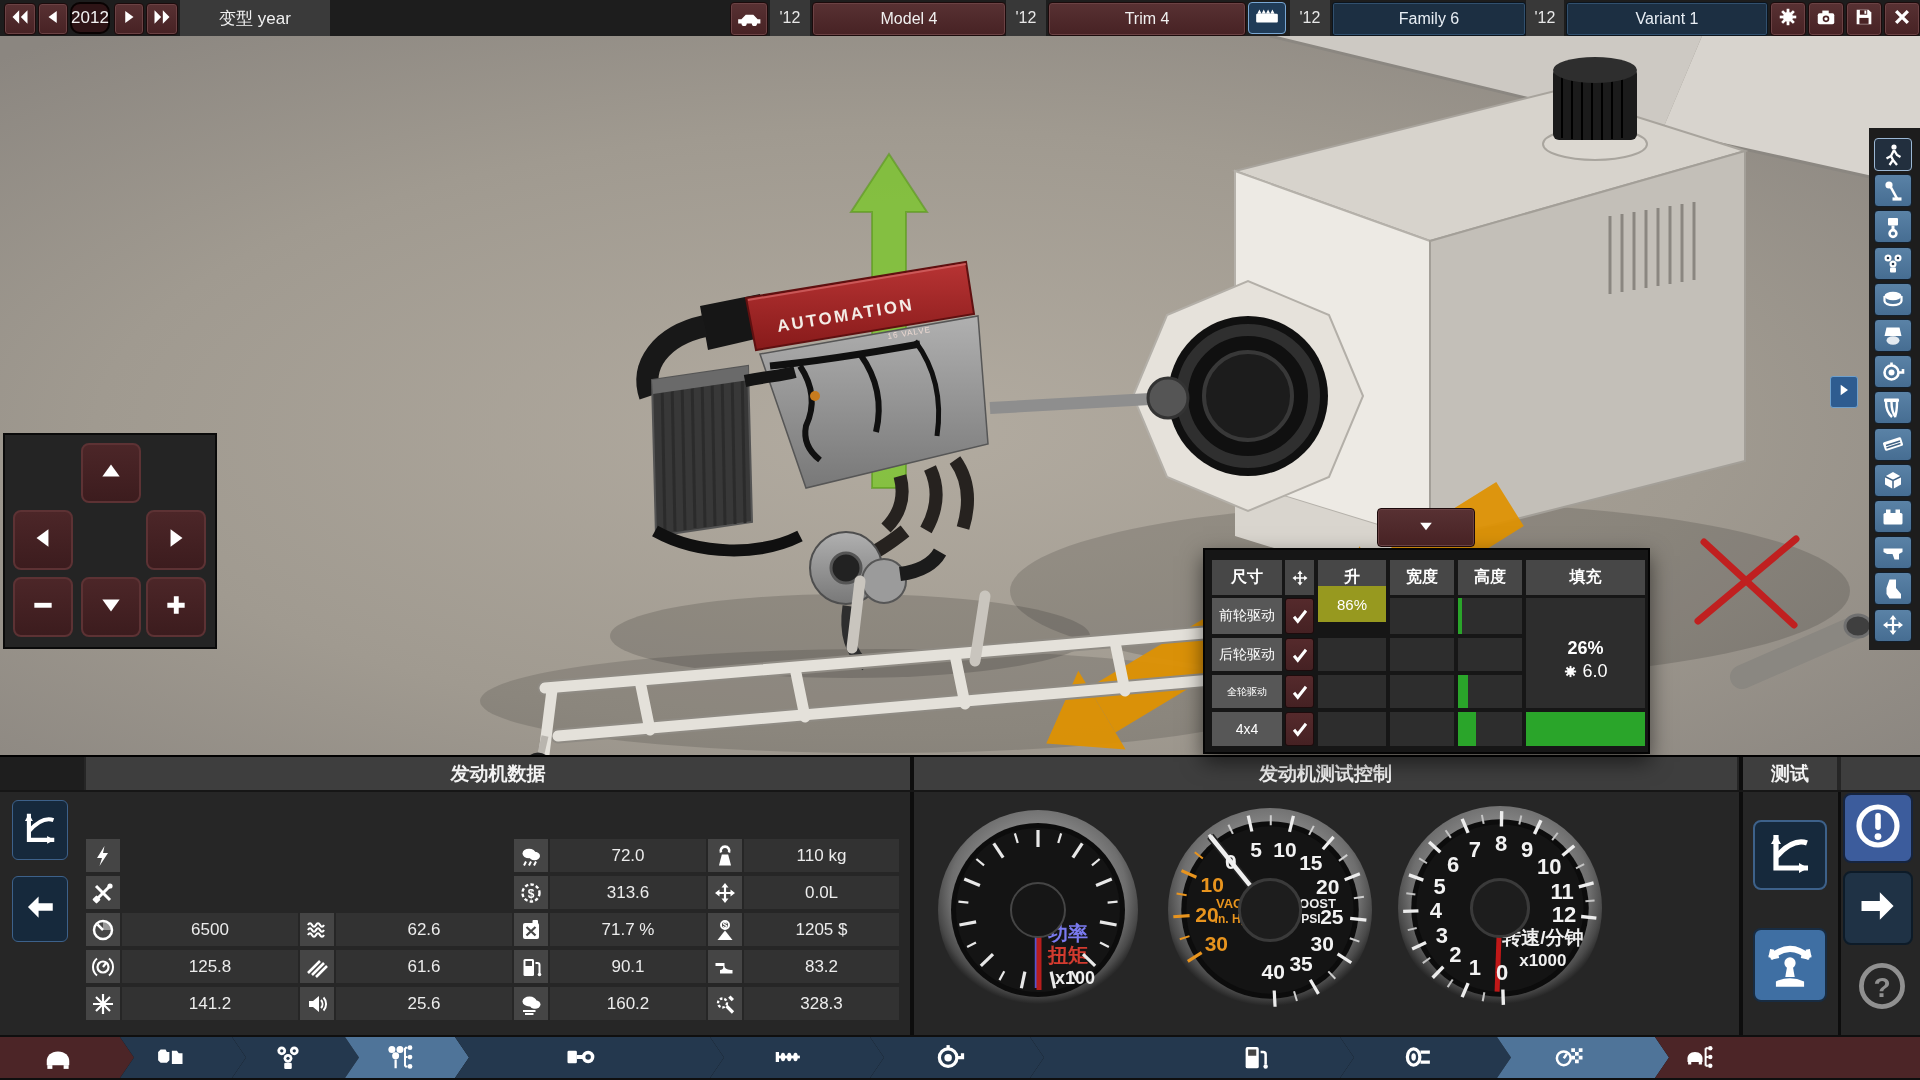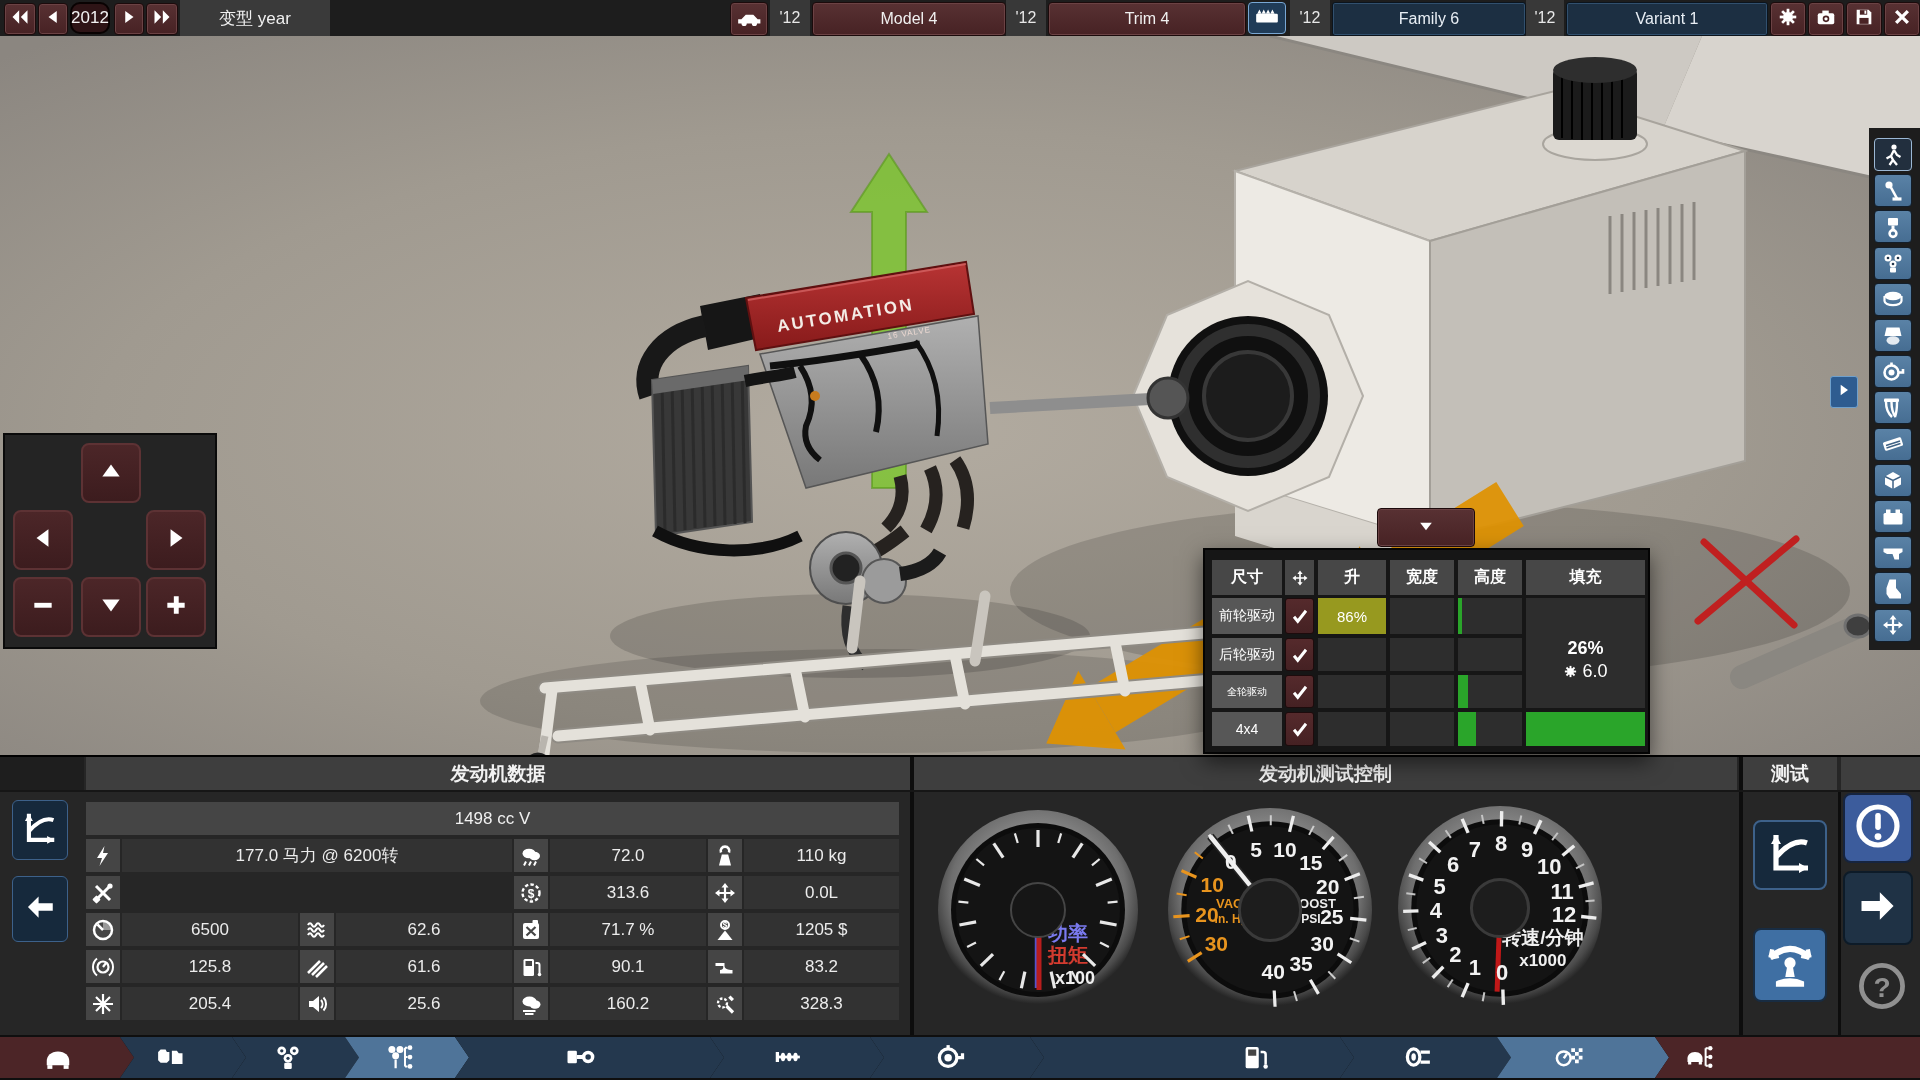--- a/index.html
+++ b/index.html
@@ -450,21 +450,21 @@
       <div class="pcell hd" style="left: 113px; top: 10px; width: 68px; height: 35px;">升</div>
       <div class="pcell hd" style="left: 185px; top: 10px; width: 64px; height: 35px;">宽度</div>
       <div class="pcell hd" style="left: 253px; top: 10px; width: 64px; height: 35px;">高度</div>
       <div class="pcell hd" style="left: 321px; top: 10px; width: 119px; height: 35px;">填充</div>
       <div class="pcell lbl" style="left: 7px; top: 48px; width: 70px; height: 36px; font-size: 14px;">前轮驱动</div>
       <div class="pcell chk" style="left: 80px; top: 48px; width: 29px; height: 36px;">
         <svg width="18" height="18" viewBox="0 0 24 24" fill="#fff" xmlns="http://www.w3.org/2000/svg">
           <path d="M4 13l5 6L20 5" stroke="#fff" stroke-width="4" fill="none"></path>
         </svg>
       </div>
-      <div class="pcell val olive" style="left: 113px; top: 48px; width: 68px; height: 36px;">86%</div>
+      <div class="pcell val olive" style="left: 113px; top: 36px; width: 68px; height: 36px;">86%</div>
       <div class="pcell val" style="left: 185px; top: 48px; width: 64px; height: 36px;"></div>
       <div class="pcell val" style="left: 253px; top: 48px; width: 64px; height: 36px;"></div>
       <div class="greenbar" style="left: 253px; top: 48px; width: 4px; height: 36px;"></div>
       <div class="pcell lbl" style="left: 7px; top: 88px; width: 70px; height: 33px; font-size: 14px;">后轮驱动</div>
       <div class="pcell chk" style="left: 80px; top: 88px; width: 29px; height: 33px;">
         <svg width="18" height="18" viewBox="0 0 24 24" fill="#fff" xmlns="http://www.w3.org/2000/svg">
           <path d="M4 13l5 6L20 5" stroke="#fff" stroke-width="4" fill="none"></path>
         </svg>
       </div>
       <div class="pcell val" style="left: 113px; top: 88px; width: 68px; height: 33px;"></div>
@@ -523,27 +523,25 @@
             <path d="M5 3L2.5 7.5h5zM21 19.5l-4.5-2.5v5z"></path>
           </svg></span>
       </div>
     <div class="abs sq-navy" style="left:12px;top:121px;width:54px;height:64px;">
         <span><svg width="34" height="34" viewBox="0 0 24 24" fill="#fff" xmlns="http://www.w3.org/2000/svg">
             <path d="M11 4.5L3.5 12l7.5 7.5v-4.8H21v-5.4h-10z"></path>
           </svg></span>
       </div>
 
     <div class="abs" id="stats-table" style="left:0;top:0;width:912px;height:280px;">
-        <div class="statcell" style="left: 86px; top: 47px; width: 813px; height: 33px; background: rgb(69, 69, 69); color: rgb(240, 240, 240); font-size: 17px;">1498 cc V</div>
         <div class="statcell ic" style="left: 86px; top: 84px; width: 34px; height: 33px;">
           <svg width="24" height="24" viewBox="0 0 24 24" fill="#fff" xmlns="http://www.w3.org/2000/svg">
             <path d="M13.5 2L6 14h5l-2.5 8L17 9h-5z"></path>
           </svg>
         </div>
-        <div class="statcell tx" style="left: 122px; top: 84px; width: 390px; height: 33px;">177.0 马力 @ 6200转</div>
         <div class="statcell ic" style="left: 514px; top: 84px; width: 34px; height: 33px;">
           <svg width="24" height="24" viewBox="0 0 24 24" fill="#fff" xmlns="http://www.w3.org/2000/svg">
             <ellipse cx="10" cy="9.5" rx="6.5" ry="4.8"></ellipse>
             <ellipse cx="15.5" cy="12" rx="5.5" ry="4.2"></ellipse>
             <path d="M7 17.5l-2 4M12 17.5l-2 4M17 17.5l-2 4" stroke="#fff" stroke-width="2"></path>
           </svg>
         </div>
         <div class="statcell tx" style="left: 550px; top: 84px; width: 156px; height: 33px;">72.0</div>
         <div class="statcell ic" style="left: 708px; top: 84px; width: 34px; height: 33px;">
           <svg width="24" height="24" viewBox="0 0 24 24" fill="#fff" xmlns="http://www.w3.org/2000/svg">
@@ -637,21 +635,21 @@
           </svg>
         </div>
         <div class="statcell tx" style="left: 744px; top: 195px; width: 155px; height: 33px;">83.2</div>
         <div class="statcell ic" style="left: 86px; top: 232px; width: 34px; height: 33px;">
           <svg width="24" height="24" viewBox="0 0 24 24" fill="#fff" xmlns="http://www.w3.org/2000/svg">
             <g stroke="#fff" stroke-width="2.2">
               <path d="M12 2v20M2 12h20M5 5l14 14M19 5L5 19"></path>
             </g>
           </svg>
         </div>
-        <div class="statcell tx" style="left: 122px; top: 232px; width: 176px; height: 33px;">205.4</div>
+        <div class="statcell tx" style="left: 122px; top: 232px; width: 176px; height: 33px;">141.2</div>
         <div class="statcell ic" style="left: 300px; top: 232px; width: 34px; height: 33px;">
           <svg width="24" height="24" viewBox="0 0 24 24" fill="#fff" xmlns="http://www.w3.org/2000/svg">
             <path d="M4 9v6h4l6 5V4L8 9z"></path>
             <path d="M16 8a6 6 0 0 1 0 8M18.5 5.5a9.5 9.5 0 0 1 0 13" stroke="#fff" stroke-width="2" fill="none"></path>
           </svg>
         </div>
         <div class="statcell tx" style="left: 336px; top: 232px; width: 176px; height: 33px;">25.6</div>
         <div class="statcell ic" style="left: 514px; top: 232px; width: 34px; height: 33px;">
           <svg width="24" height="24" viewBox="0 0 24 24" fill="#fff" xmlns="http://www.w3.org/2000/svg">
             <ellipse cx="10.5" cy="9.5" rx="7" ry="5"></ellipse>

